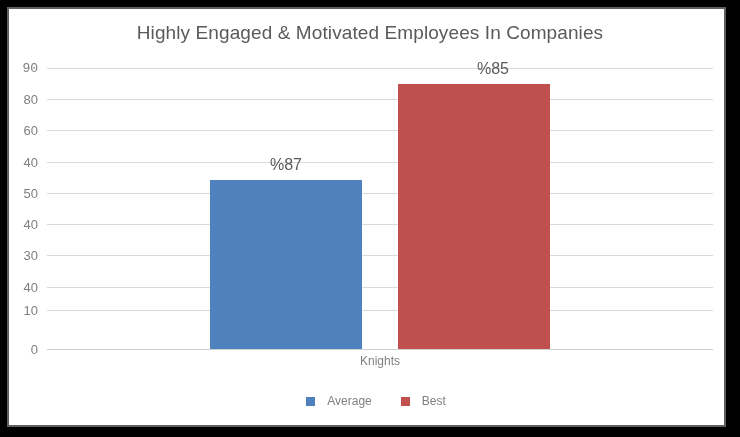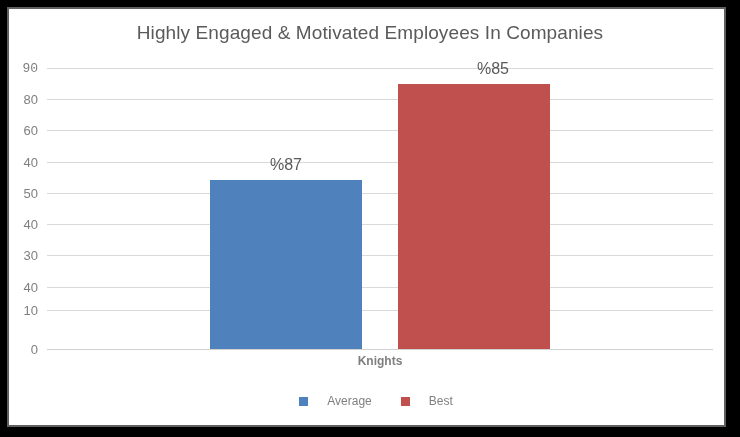--- a/index.html
+++ b/index.html
@@ -93,42 +93,41 @@
 
   
   #category-label {
     position: absolute;
     left: 0;
     top: 354px;
     width: 740px;
     text-align: center;
     font-size: 12px;
     color: #7f7f7f;
-    font-weight: bold;
   }
   #category-label .cat-shift {
     position: relative;
     left: 10px;
   }
 
   
   #legend {
     position: absolute;
     left: 0;
     top: 394px;
     width: 740px;
     display: flex;
     justify-content: center;
     align-items: center;
     gap: 17px;
   }
   .legend-item {
     display: flex;
     align-items: center;
-    gap: 19px;
+    gap: 12px;
     padding-left: 12px;
   }
   .legend-swatch {
     width: 9px;
     height: 9px;
     display: inline-block;
   }
   .legend-label {
     font-size: 12px;
     color: #7f7f7f;

